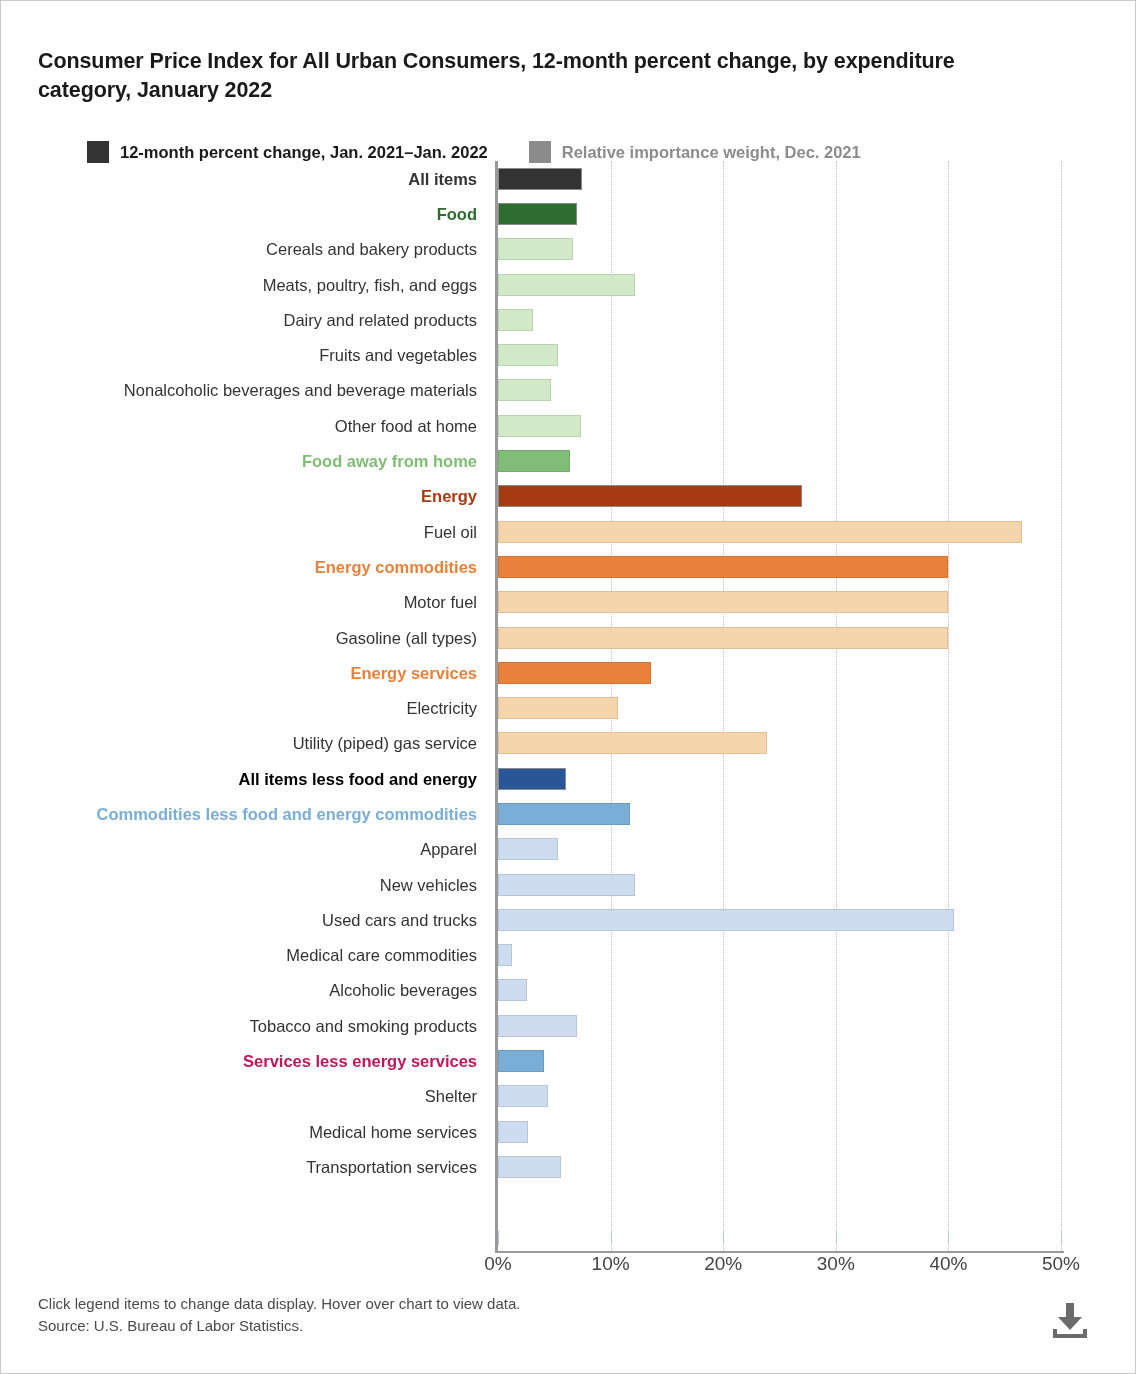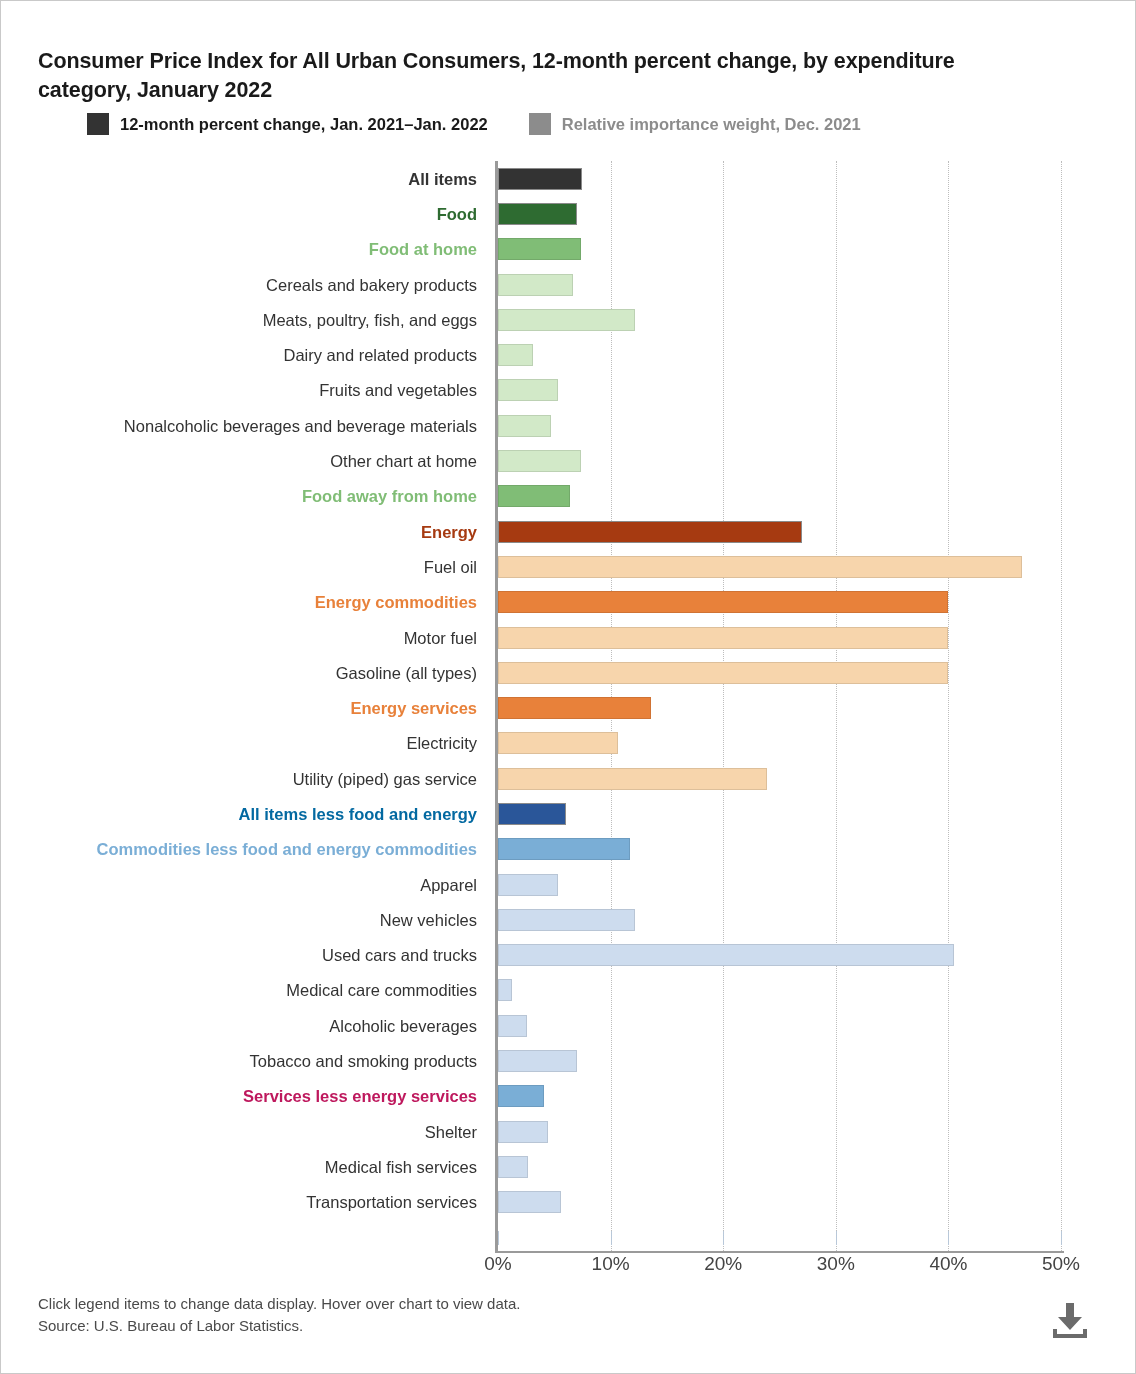--- a/index.html
+++ b/index.html
@@ -40,20 +40,21 @@
     left: 86px;
     top: 112px;
     display: flex;
     align-items: center;
     gap: 0px;
   }
   .legend-item {
     display: flex;
     align-items: center;
     cursor: pointer;
+    margin-top: 28px;
   }
   .legend-swatch {
     width: 22px;
     height: 22px;
     display: inline-block;
     flex: 0 0 auto;
   }
   .legend-label {
     font-size: 16.5px;
     font-weight: bold;
@@ -216,45 +217,41 @@
     <div class="rows" id="rows">
         <div class="row">
           <div class="row-label emph" style="color: rgb(51, 51, 51);">All items</div>
           <div class="bar dark" style="width: 84.45px; background: rgb(51, 51, 51);"></div>
         </div>
         <div class="row">
           <div class="row-label emph" style="color: rgb(46, 107, 49);">Food</div>
           <div class="bar dark" style="width: 78.82px; background: rgb(46, 107, 49);"></div>
         </div>
         <div class="row">
-          <div class="row-label emph" style="color: rgb(128, 189, 118);">Food at home</div>
-          <div class="bar" style="width: 83.324px; background: rgb(128, 189, 118);"></div>
-        </div>
-        <div class="row">
           <div class="row-label">Cereals and bakery products</div>
           <div class="bar" style="width: 75.442px; background: rgb(210, 233, 200);"></div>
         </div>
         <div class="row">
           <div class="row-label">Meats, poultry, fish, and eggs</div>
           <div class="bar" style="width: 137.372px; background: rgb(210, 233, 200);"></div>
         </div>
         <div class="row">
           <div class="row-label">Dairy and related products</div>
           <div class="bar" style="width: 34.906px; background: rgb(210, 233, 200);"></div>
         </div>
         <div class="row">
           <div class="row-label">Fruits and vegetables</div>
           <div class="bar" style="width: 59.678px; background: rgb(210, 233, 200);"></div>
         </div>
         <div class="row">
           <div class="row-label">Nonalcoholic beverages and beverage materials</div>
           <div class="bar" style="width: 52.922px; background: rgb(210, 233, 200);"></div>
         </div>
         <div class="row">
-          <div class="row-label">Other chart at home</div>
+          <div class="row-label">Other food at home</div>
           <div class="bar" style="width: 83.324px; background: rgb(210, 233, 200);"></div>
         </div>
         <div class="row">
           <div class="row-label emph" style="color: rgb(128, 189, 118);">Food away from home</div>
           <div class="bar" style="width: 72.064px; background: rgb(128, 189, 118);"></div>
         </div>
         <div class="row">
           <div class="row-label emph" style="color: rgb(166, 58, 17);">Energy</div>
           <div class="bar dark" style="width: 304.02px; background: rgb(166, 58, 17);"></div>
         </div>
@@ -280,21 +277,21 @@
         </div>
         <div class="row">
           <div class="row-label">Electricity</div>
           <div class="bar" style="width: 120.482px; background: rgb(247, 213, 172);"></div>
         </div>
         <div class="row">
           <div class="row-label">Utility (piped) gas service</div>
           <div class="bar" style="width: 269.114px; background: rgb(247, 213, 172);"></div>
         </div>
         <div class="row">
-          <div class="row-label emph" style="color: #0369a1;">All items less food and energy</div>
+          <div class="row-label emph" style="color: #000000;">All items less food and energy</div>
           <div class="bar dark" style="width: 67.56px; background: rgb(42, 86, 153);"></div>
         </div>
         <div class="row">
           <div class="row-label emph" style="color: rgb(122, 174, 214);">Commodities less food and energy commodities</div>
           <div class="bar" style="width: 131.742px; background: rgb(122, 174, 214);"></div>
         </div>
         <div class="row">
           <div class="row-label">Apparel</div>
           <div class="bar" style="width: 59.678px; background: rgb(205, 220, 238);"></div>
         </div>
@@ -320,21 +317,21 @@
         </div>
         <div class="row">
           <div class="row-label emph" style="color: #be185d;">Services less energy services</div>
           <div class="bar" style="width: 46.166px; background: rgb(122, 174, 214);"></div>
         </div>
         <div class="row">
           <div class="row-label">Shelter</div>
           <div class="bar" style="width: 49.544px; background: rgb(205, 220, 238);"></div>
         </div>
         <div class="row">
-          <div class="row-label">Medical fish services</div>
+          <div class="row-label">Medical home services</div>
           <div class="bar" style="width: 30.402px; background: rgb(205, 220, 238);"></div>
         </div>
         <div class="row">
           <div class="row-label">Transportation services</div>
           <div class="bar" style="width: 63.056px; background: rgb(205, 220, 238);"></div>
         </div>
       </div>
   </div>
 
   <div id="x-ticks">

